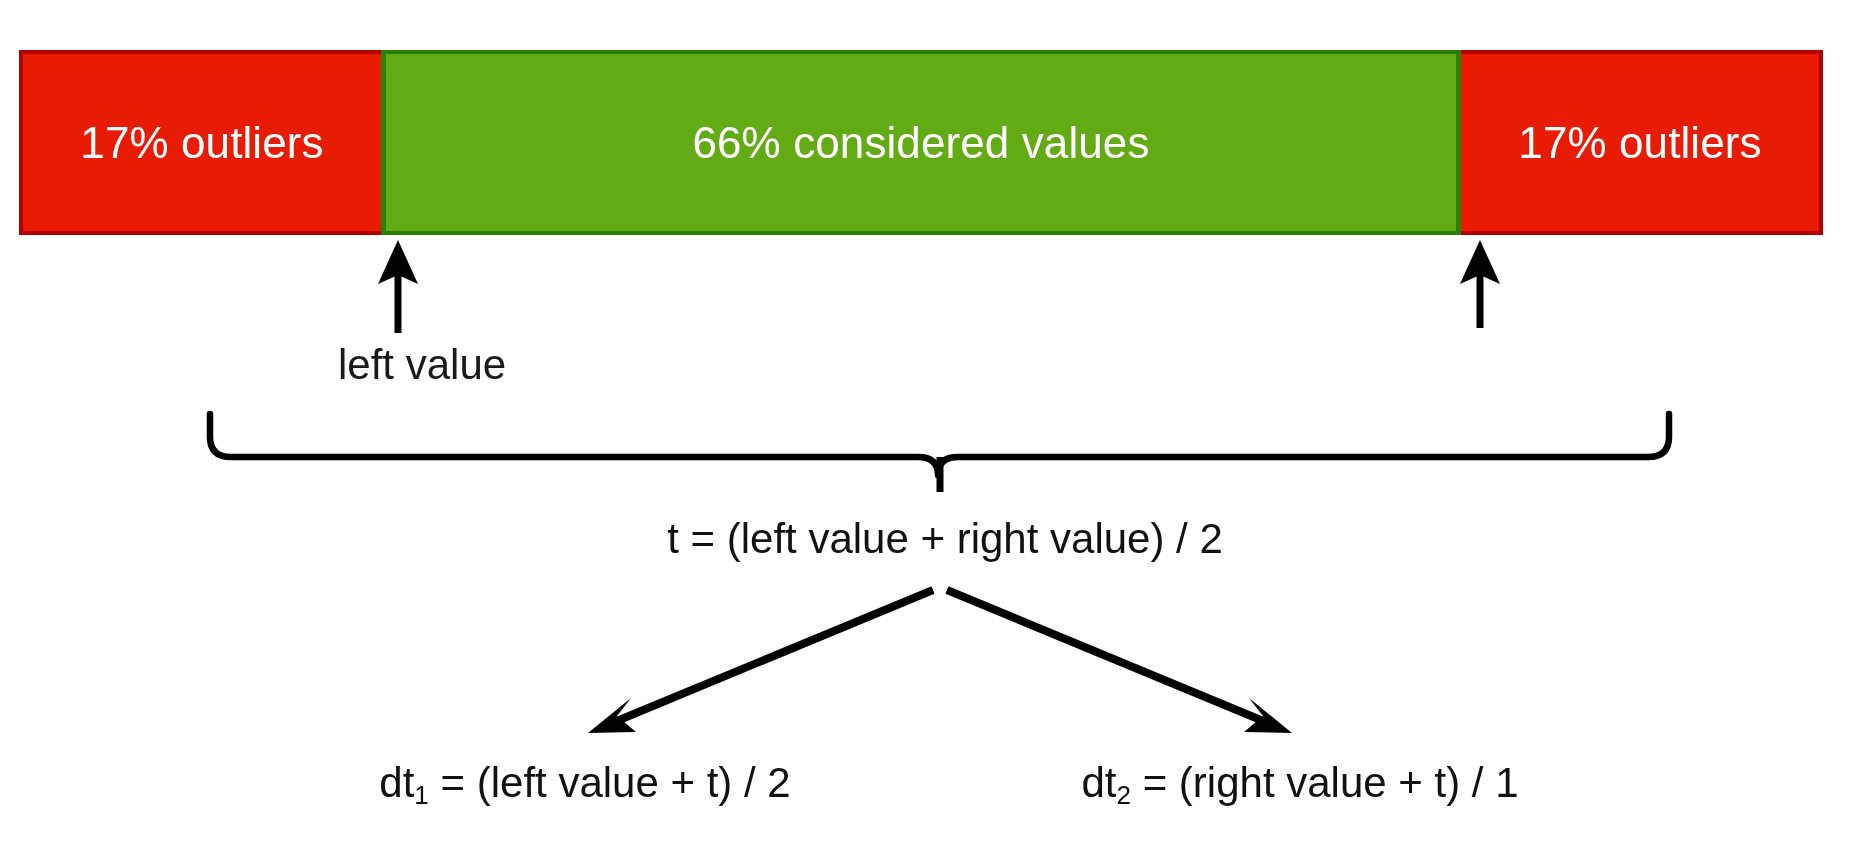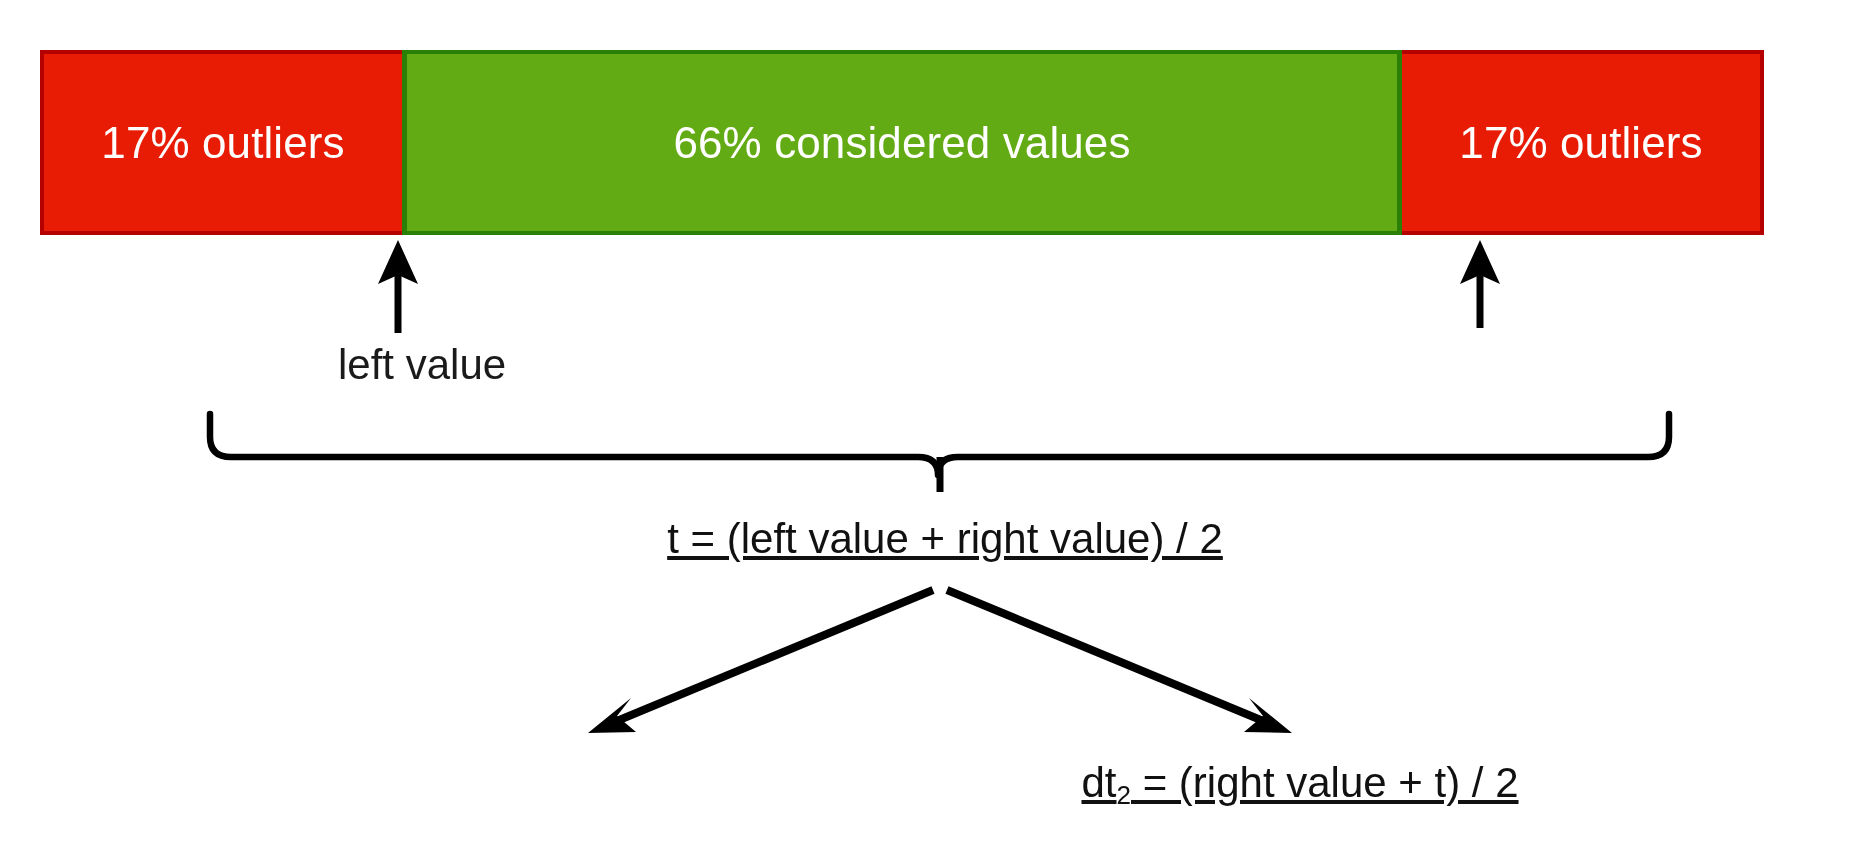--- a/index.html
+++ b/index.html
@@ -15,21 +15,21 @@
     position: relative;
     width: 1864px;
     height: 841px;
     background: #ffffff;
     overflow: hidden;
   }
 
   
   .bar {
     position: absolute;
-    left: 40px;
+    left: 19px;
     top: 50px;
     width: 1804px;
     height: 185px;
     display: flex;
     box-sizing: border-box;
   }
   .seg {
     box-sizing: border-box;
     display: flex;
     align-items: center;
@@ -40,21 +40,21 @@
     letter-spacing: 0.1px;
     white-space: nowrap;
   }
   .seg-left-outliers {
     width: 362px;
     background: #e81b04;
     border: 4px solid #b50000;
     border-right: none;
   }
   .seg-considered {
-    width: 1000px;
+    width: 1080px;
     background: #63ab14;
     border: 4px solid #2a7f07;
     border-left-width: 5px;
     border-right-width: 5px;
   }
   .seg-right-outliers {
     width: 362px;
     background: #e81b04;
     border: 4px solid #b50000;
     border-left: none;
@@ -71,21 +71,20 @@
   #label-left-value  { left: 290px;  top: 344px; margin-left: 48px; }
   #label-right-value { left: 1357px; top: 344px; }
 
   .formula {
     position: absolute;
     font-size: 42px;
     line-height: 1;
     color: #111111;
     white-space: nowrap;
     transform: translateX(-50%);
-    text-decoration: underline;
   }
   #formula-t   { left: 945px;  top: 518px; }
   #formula-dt1 { left: 585px;  top: 762px; }
   #formula-dt2 { left: 1300px; top: 762px; }
   .formula sub {
     font-size: 0.62em;
     vertical-align: baseline;
     position: relative;
     top: 0.26em;
   }
@@ -115,22 +114,23 @@
     <div class="seg seg-right-outliers">
       <span>17% outliers</span>
     </div>
   </div>
 
   <div class="lbl" id="label-left-value">left value</div>
 
 
   <div class="formula" id="formula-t">t = (left value + right value) / 2</div>
 
+  <div class="formula" id="formula-dt1"><span>dt</span><sub>1</sub><span> = (left value + t) / 2</span></div>
 
-  <div class="formula" id="formula-dt2"><span>dt</span><sub>2</sub><span> = (right value + t) / 2</span></div>
+  <div class="formula" id="formula-dt2"><span>dt</span><sub>2</sub><span> = (right value + t) / 1</span></div>
 
   <svg id="overlay" viewBox="0 0 1864 841">
 
     <g>
       <line x1="398" y1="333" x2="398" y2="258" stroke="#000000" stroke-width="7"></line>
       <path d="M 398 240 L 378 284 L 398 275 L 418 284 Z" fill="#000000"></path>
     </g>
 
     <g>
       <line x1="1480" y1="328" x2="1480" y2="258" stroke="#000000" stroke-width="7"></line>

